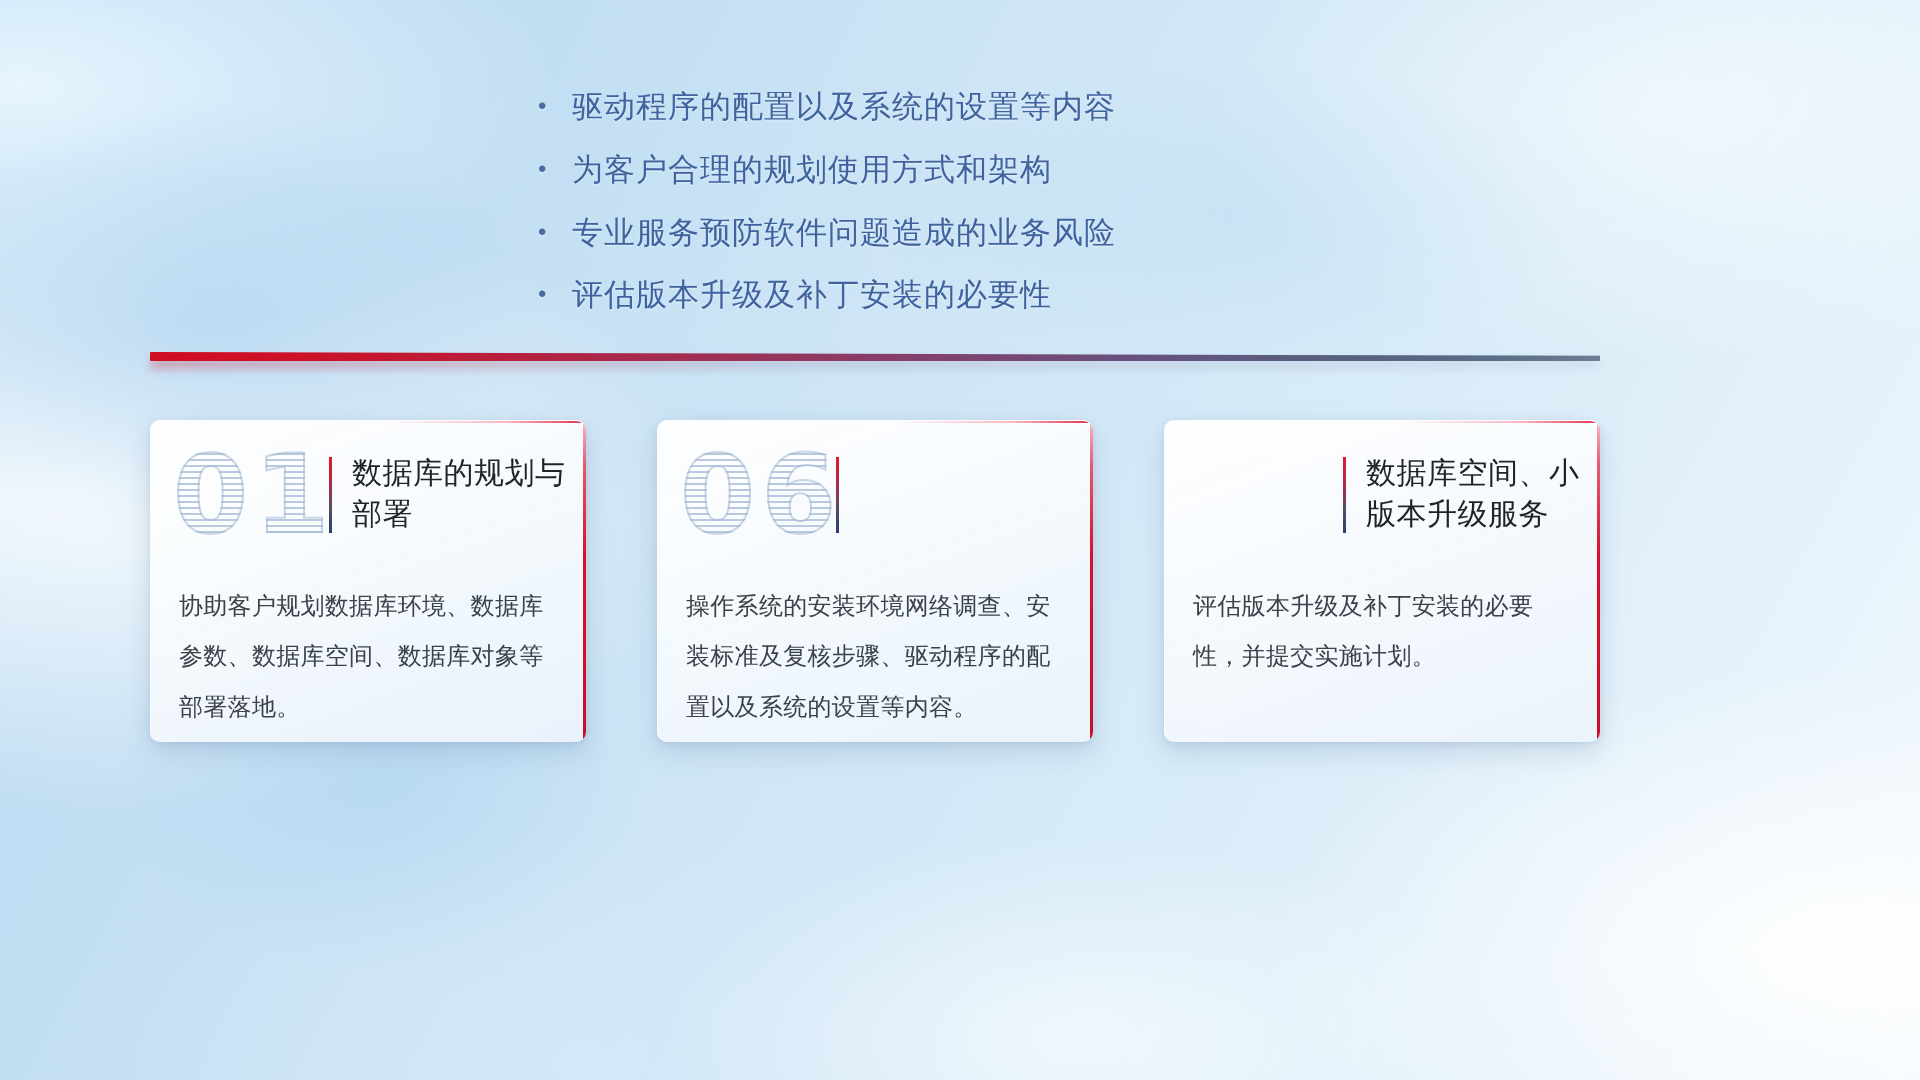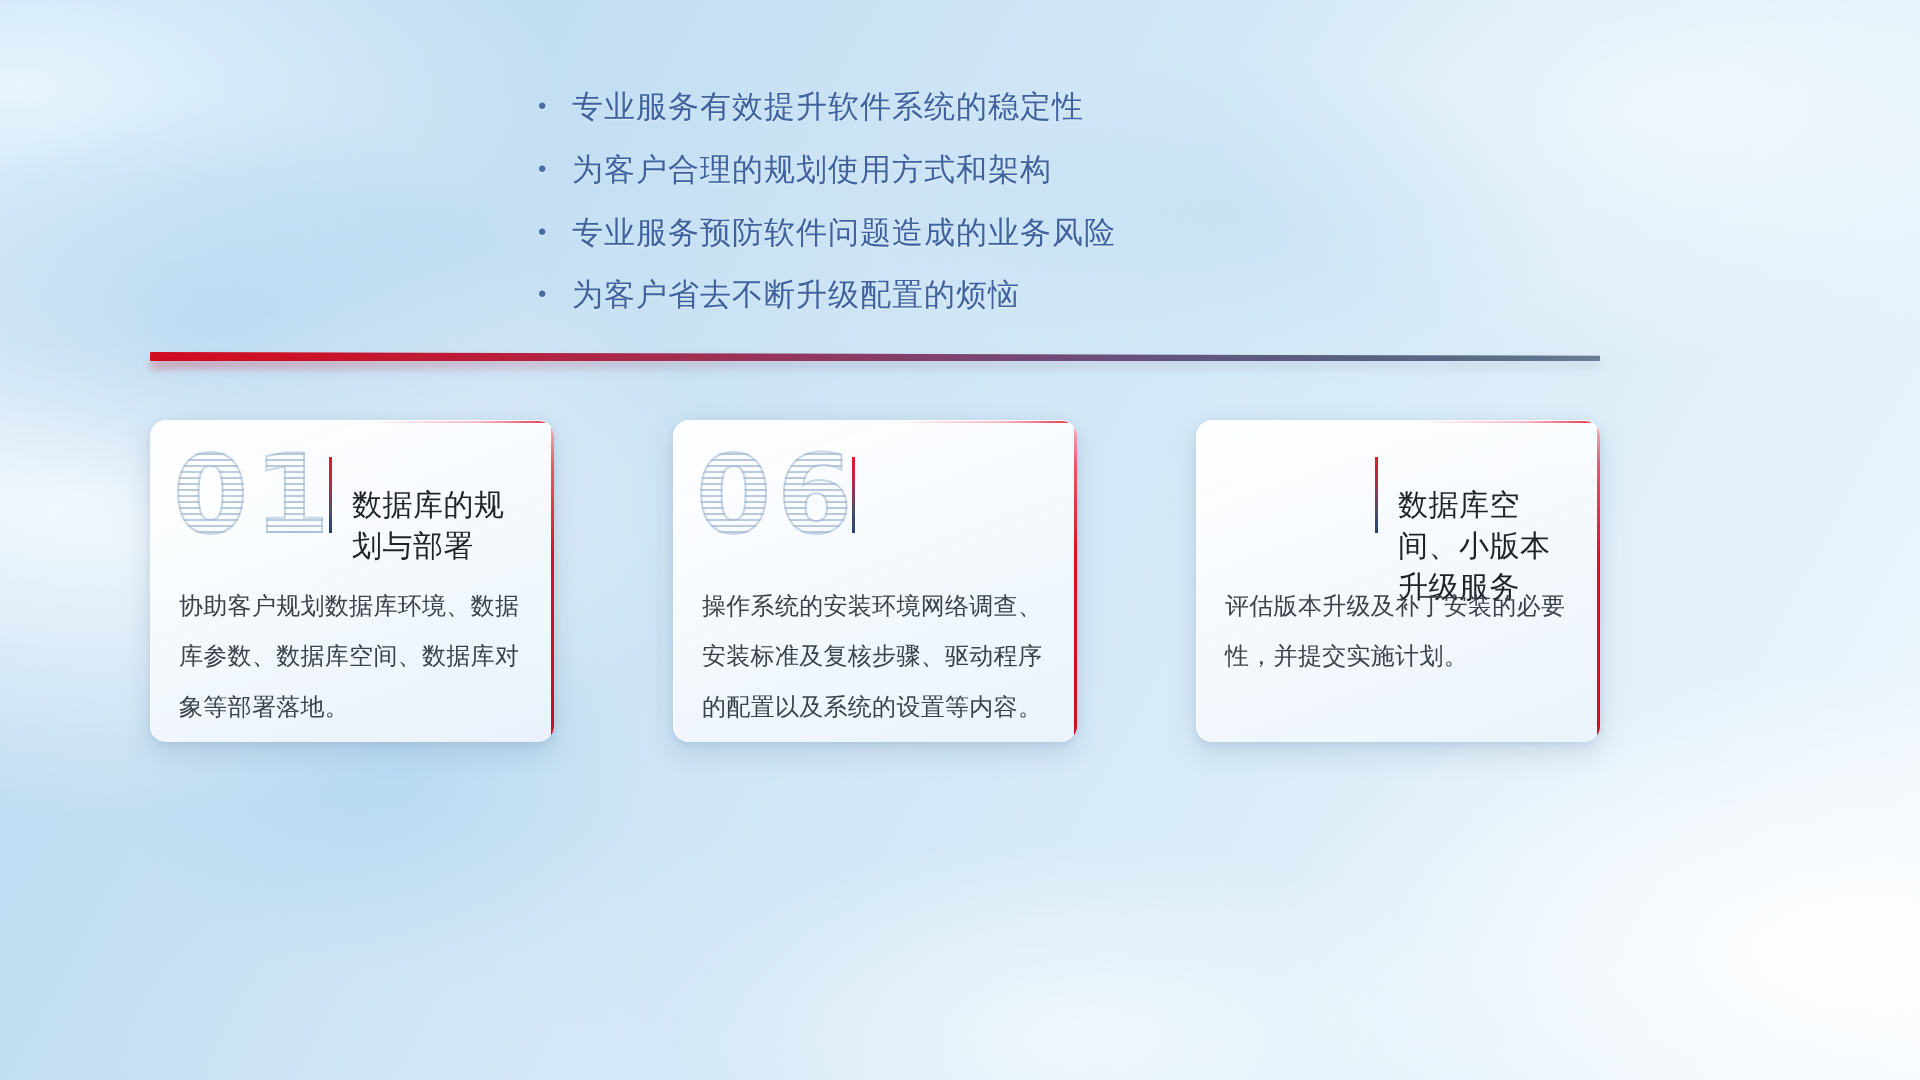--- a/index.html
+++ b/index.html
@@ -73,22 +73,22 @@
   }
 
   
   #cards {
     position:absolute; left:150px; top:420px;
     width:1450px; height:322px;
     display:flex; justify-content:space-between;
   }
   .card {
     position:relative;
-    width:404px; height:322px;
-    border-radius:16px;
+    width:436px; height:322px;
+    border-radius:10px;
     background:linear-gradient(160deg,
         rgba(255,255,255,.96) 0%,
         rgba(250,252,254,.95) 34%,
         rgba(243,248,252,.93) 62%,
         rgba(236,244,251,.93) 100%);
     box-shadow:
       0 10px 26px rgba(92,123,160,.22),
       0 2px 6px rgba(92,123,160,.14),
       inset 0 1px 0 rgba(255,255,255,.95);
     overflow:hidden;
@@ -135,50 +135,49 @@
   .title-rule {
     flex:0 0 auto;
     width:3px; height:76px; margin-right:20px; margin-top:4px;
     background:linear-gradient(180deg, #e2172d 0%, #b32a46 34%, #4c4f68 70%, #27416e 100%);
   }
   .card-title {
     flex:1 1 auto;
     font-size:30px; line-height:1.36;
     color:#1f2328; font-weight:400;
     letter-spacing:.5px;
-    margin-top:32px;
   }
   .card-body {
     position:absolute; left:28px; right:26px; top:160px;
     font-size:24px; line-height:2.1;
     color:#3b4148;
     letter-spacing:.3px;
   }
 </style>
 </head>
 <body>
 
 <div id="slide-bg"></div>
 
 <div id="bullet-list">
   <div class="bullet-row">
     <span class="bullet-dot">•</span>
-    <span class="bullet-text">专业服务有效提升软件系统的稳定性</span>
+    <span class="bullet-text">驱动程序的配置以及系统的设置等内容</span>
   </div>
   <div class="bullet-row">
     <span class="bullet-dot">•</span>
     <span class="bullet-text">为客户合理的规划使用方式和架构</span>
   </div>
   <div class="bullet-row">
     <span class="bullet-dot">•</span>
     <span class="bullet-text">专业服务预防软件问题造成的业务风险</span>
   </div>
   <div class="bullet-row">
     <span class="bullet-dot">•</span>
-    <span class="bullet-text">为客户省去不断升级配置的烦恼</span>
+    <span class="bullet-text">评估版本升级及补丁安装的必要性</span>
   </div>
 </div>
 
 <div id="divider-wrap">
   <div id="divider-glow"></div>
   <div id="divider-line"></div>
 </div>
 
 <div id="cards">
 

